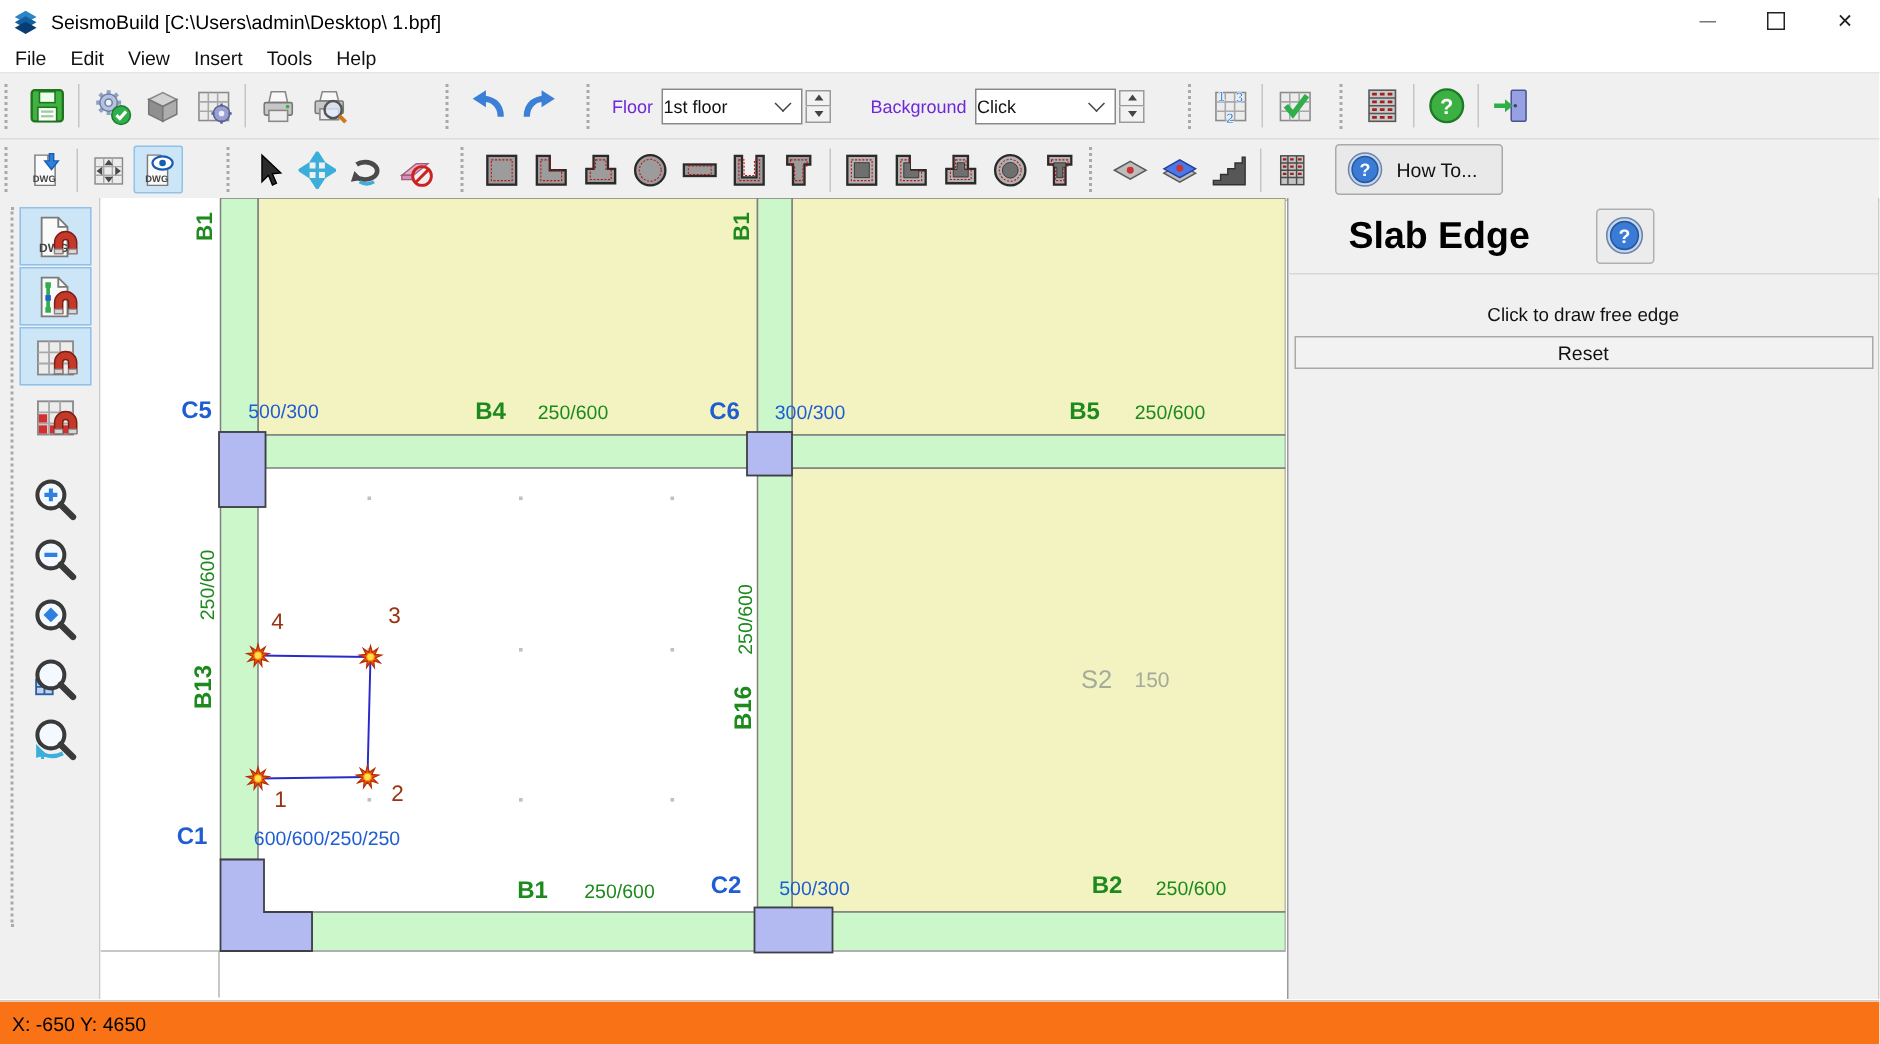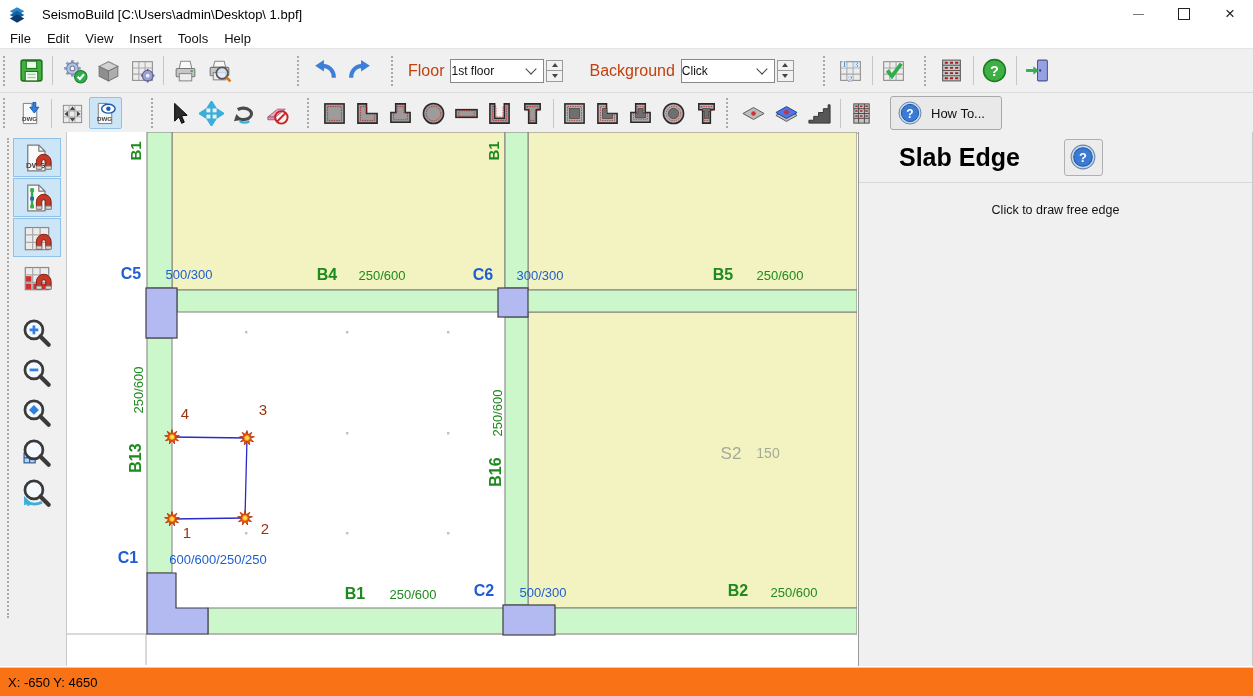--- a/index.html
+++ b/index.html
@@ -1,40 +1,40 @@
 <!DOCTYPE html>
 <html><head>
 <meta charset="utf-8">
 <style>
   html,body{margin:0;padding:0;}
   body{width:1253px;height:696px;position:relative;overflow:hidden;background:#fff;
        font-family:"Liberation Sans",sans-serif;-webkit-font-smoothing:antialiased;}
   
-  #titlebar{height:28px;display:flex;align-items:center;background:#fff;gap:8px;}
+  #titlebar{height:28px;display:flex;align-items:center;background:#fff;}
   #app-logo{width:20px;height:20px;margin:0 6px 0 8px;}
   #title-text{font-size:13px;color:#000;}
   #win-controls{margin-left:auto;display:flex;align-items:center;height:100%;}
   .win-btn{width:46px;height:28px;display:flex;align-items:center;justify-content:center;font-size:15px;color:#222;}
   .win-min-glyph{width:11px;border-bottom:1px solid #777;display:block;}
   .win-max-glyph{width:10px;height:10px;border:1px solid #222;display:block;}
   
   #menubar{height:20px;display:flex;align-items:center;background:#fff;padding-left:2px;}
   .menu-item{font-size:13px;color:#111;padding:0 8px;}
   
   .toolbar{background:#f0f0f0;display:flex;align-items:center;}
   #toolbar1{height:43px;border-top:1px solid #e5e5e5;}
   #toolbar2{height:40px;border-top:1px solid #dcdcdc;border-bottom:1px solid #b5b5b5;}
   .tb-icon{width:32px;height:32px;display:flex;align-items:center;justify-content:center;border:1px solid transparent;border-radius:2px;flex:0 0 auto;}
   .tb-icon svg{width:27px;height:27px;}
   #toolbar2 .tb-icon{width:31px;height:30px;}
   #toolbar2 .tb-icon svg{width:25px;height:25px;}
   .tb-icon.selected{background:#cde6f7;border:1px solid #90c1e8;}
   .tb-sep{width:1px;height:29px;background:#c6c6c6;margin:0 4px;flex:0 0 auto;}
   .tb-grip{width:4px;height:30px;border-left:2px dotted #a9a9a9;margin:0 5px 0 3px;flex:0 0 auto;}
-  .tb-label{font-size:16px;color:#c2410c;margin:0 6px;flex:0 0 auto;}
+  .tb-label{font-size:12px;color:#6d28d9;margin:0 6px;flex:0 0 auto;}
   .tb-dd{height:22px;background:#fff;border:1px solid #888;display:flex;align-items:center;font-size:12px;
          color:#111;justify-content:space-between;flex:0 0 auto;}
   .tb-dd .chev{width:7px;height:7px;border-right:1.5px solid #444;border-bottom:1.5px solid #444;
                transform:rotate(45deg);margin:-3px 8px 0 6px;}
   .tb-spin{width:17px;height:22px;display:flex;flex-direction:column;margin-left:2px;flex:0 0 auto;}
   .tb-spin div{flex:1;background:#f2f2f2;border:1px solid #9a9a9a;display:flex;align-items:center;justify-content:center;}
   .tb-spin div+div{border-top:none;}
   .arr-up{width:0;height:0;border-left:3.5px solid transparent;border-right:3.5px solid transparent;border-bottom:4px solid #444;}
   .arr-dn{width:0;height:0;border-left:3.5px solid transparent;border-right:3.5px solid transparent;border-top:4px solid #444;}
   .tb-space{flex:0 0 auto;}
@@ -657,17 +657,18 @@
     <span id="panel-title">Slab Edge</span>
     <div id="panel-help">
         <svg viewBox="0 0 26 26">
           <circle cx="13" cy="13" r="11" fill="#c7d8ee" stroke="#6a86ac"></circle>
           <circle cx="13" cy="13" r="8.6" fill="#3a7bd5" stroke="#27579c"></circle>
           <text x="13" y="17.6" font-size="12" font-weight="bold" text-anchor="middle" fill="#fff">?</text>
         </svg>
       </div>
   </div>
   <div id="panel-hint">Click to draw free edge</div>
+  <button class="panel-btn">Reset</button>
 </div>
 
 <div id="statusbar">
   <span id="status-coords">X: -650  Y: 4650</span>
 </div>
 
 </body></html>

